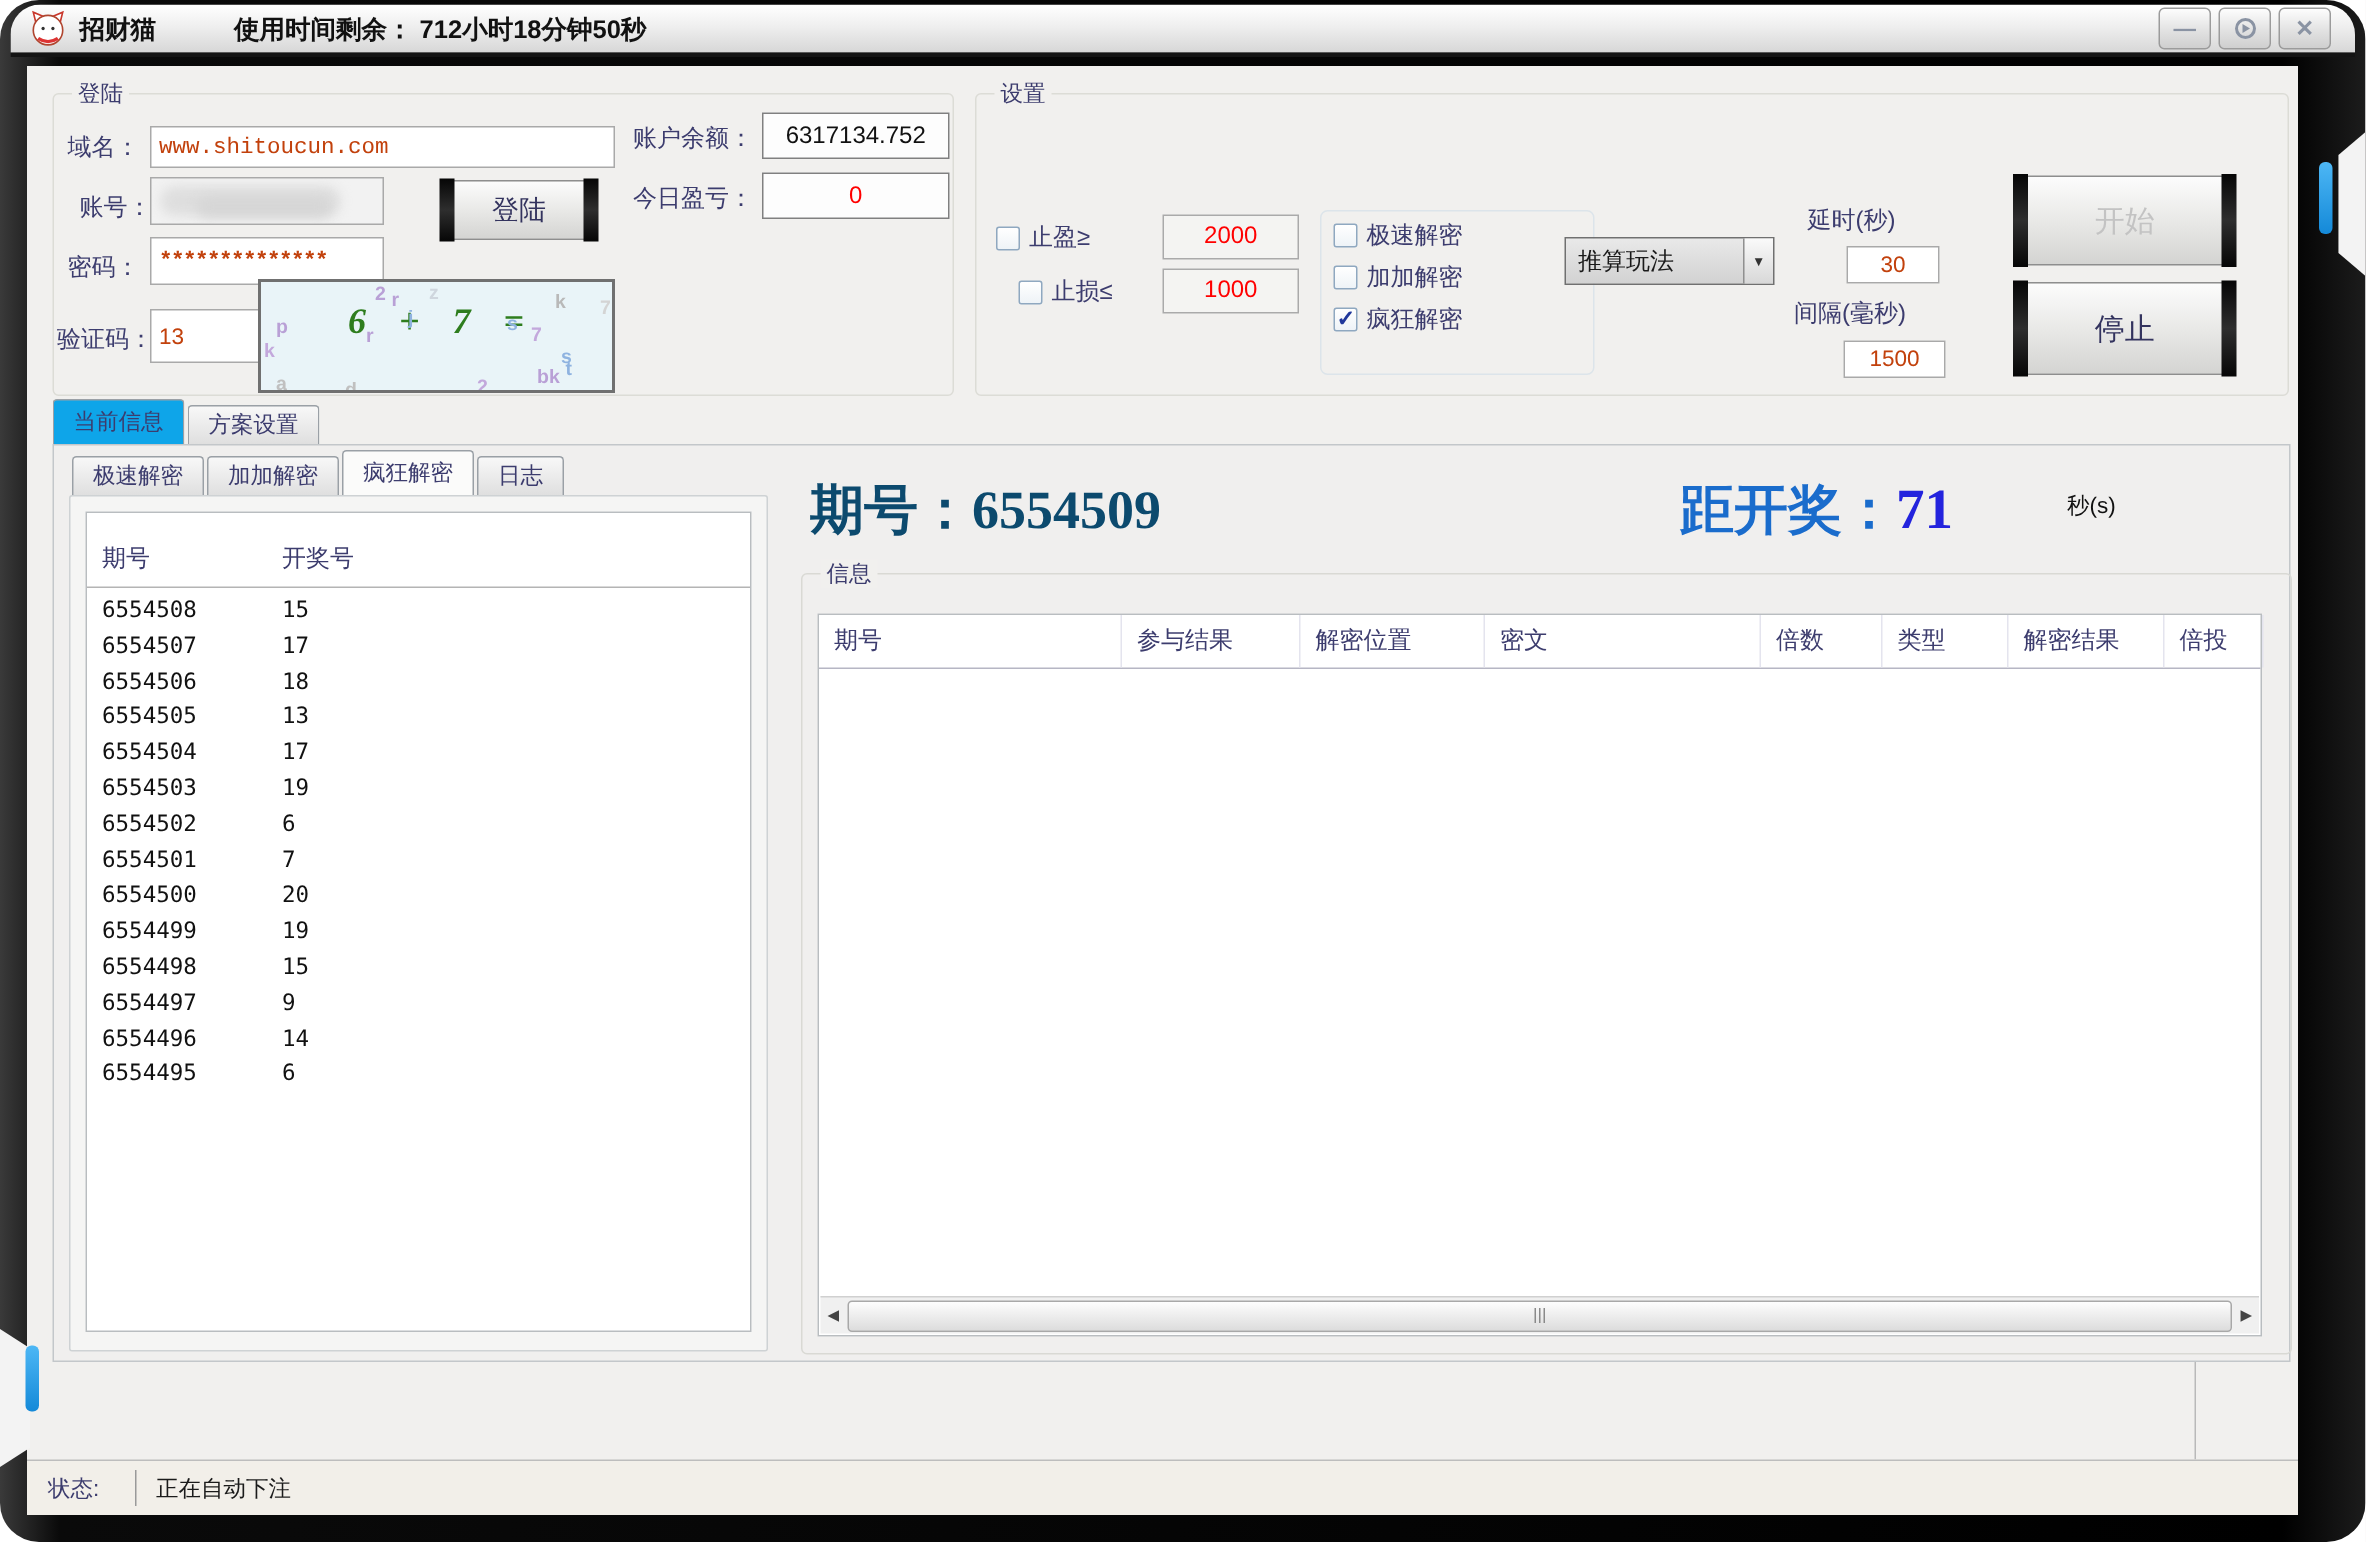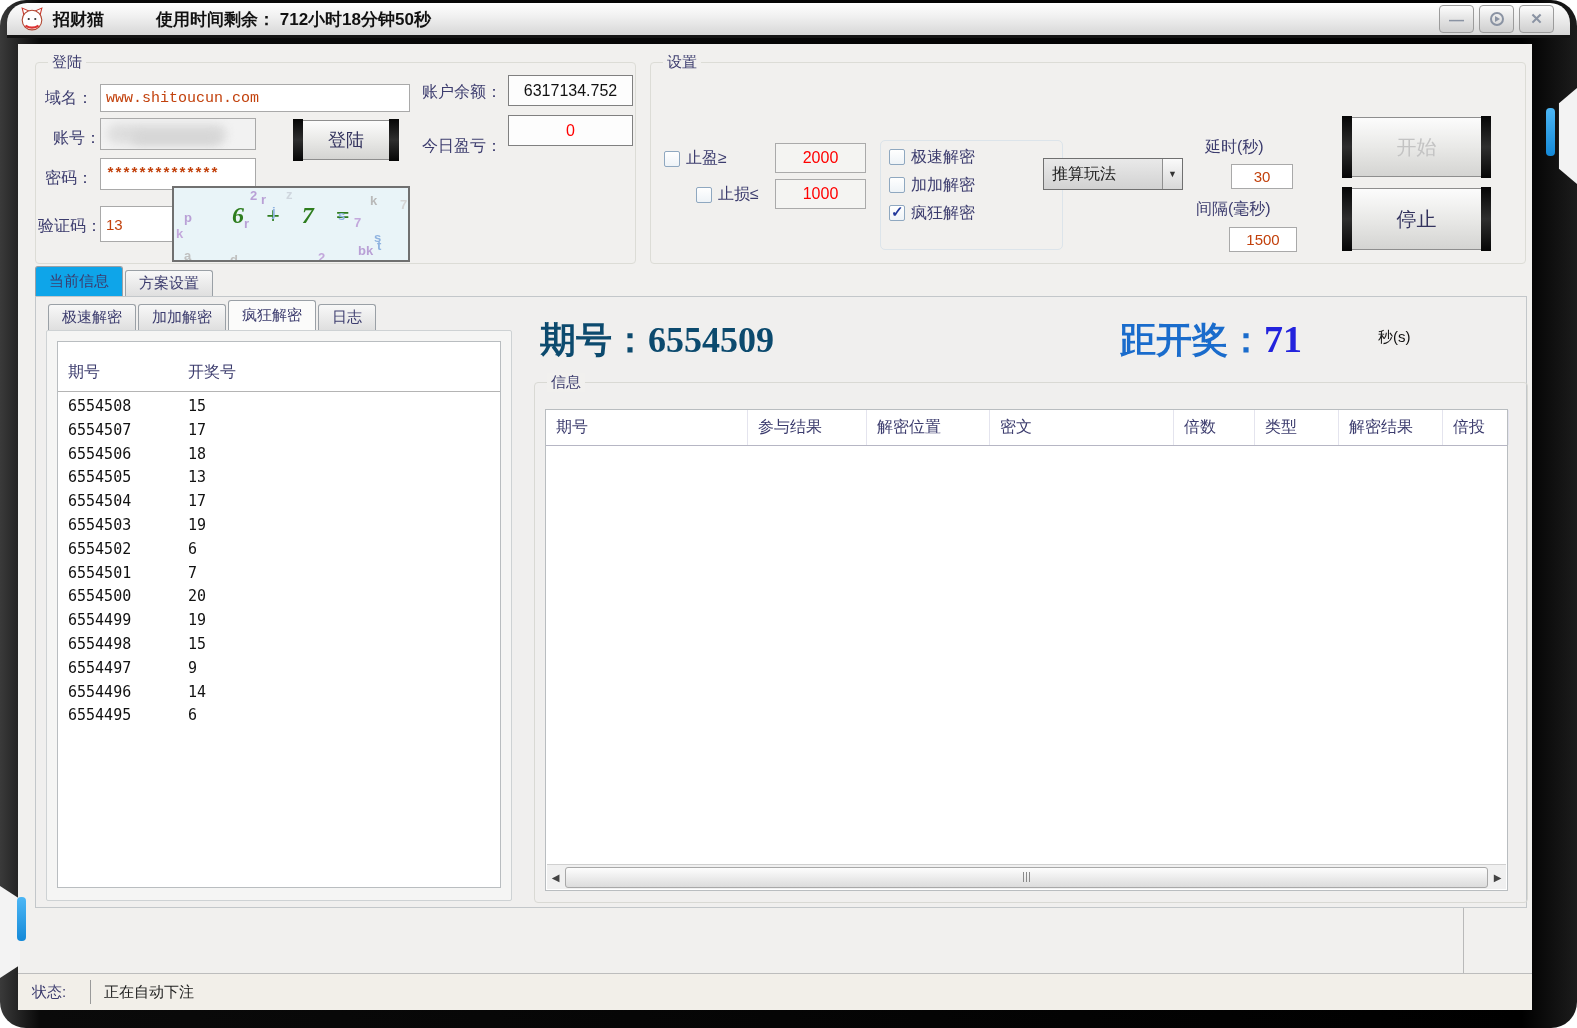--- a/index.html
+++ b/index.html
@@ -187,32 +187,32 @@
         <span class="noise" style="left: 184px; top: 55px; color: rgb(185, 160, 214);">bk</span>
         <span class="noise" style="left: 203px; top: 50px; color: rgb(143, 179, 224);">t</span>
         <span class="noise" style="left: 10px; top: 60px; color: rgb(192, 192, 192);">a</span>
         <span class="noise" style="left: 56px; top: 64px; color: rgb(192, 192, 192);">d</span>
         <span class="noise" style="left: 144px; top: 62px; color: rgb(195, 168, 220);">2</span>
       </div>
     <div class="skin-btn" style="left:276px;top:76px;width:104px;height:40px;font-size:18px;">登陆</div>
 
     <span class="lbl" style="left:404px;top:38px;">账户余额：</span>
     <div class="valbox" style="left:490px;top:31px;width:125px;height:31px;">6317134.752</div>
-    <span class="lbl" style="left:404px;top:78px;margin-top:14px;">今日盈亏：</span>
+    <span class="lbl" style="left:404px;top:78px;">今日盈亏：</span>
     <div class="valbox red" style="left:490px;top:71px;width:125px;height:31px;">0</div>
 
     <div class="group" style="left:632px;top:18px;width:876px;height:202px;">
       <span class="group-label">设置</span>
     </div>
     <div class="cb-inline" style="left:646px;top:104px;">
       <span class="cb"></span>
       <span>止盈≥</span>
     </div>
     <div class="valbox red" style="left:757px;top:99px;width:91px;height:30px;background:#f4f4f2;border-color:#aaa;">2000</div>
-    <div class="cb-inline" style="left:646px;top:140px;padding-left:32px;">
+    <div class="cb-inline" style="left:629px;top:140px;padding-left:32px;">
       <span class="cb"></span>
       <span>止损≤</span>
     </div>
     <div class="valbox red" style="left:757px;top:135px;width:91px;height:30px;background:#f4f4f2;border-color:#aaa;">1000</div>
 
     <div class="group" style="left:862px;top:96px;width:183px;height:110px;border-color:#dce4ea;border-radius:5px;">
         <div class="cb-row">
           <span class="cb"></span>
           <span class="cb-lab">极速解密</span>
         </div>

